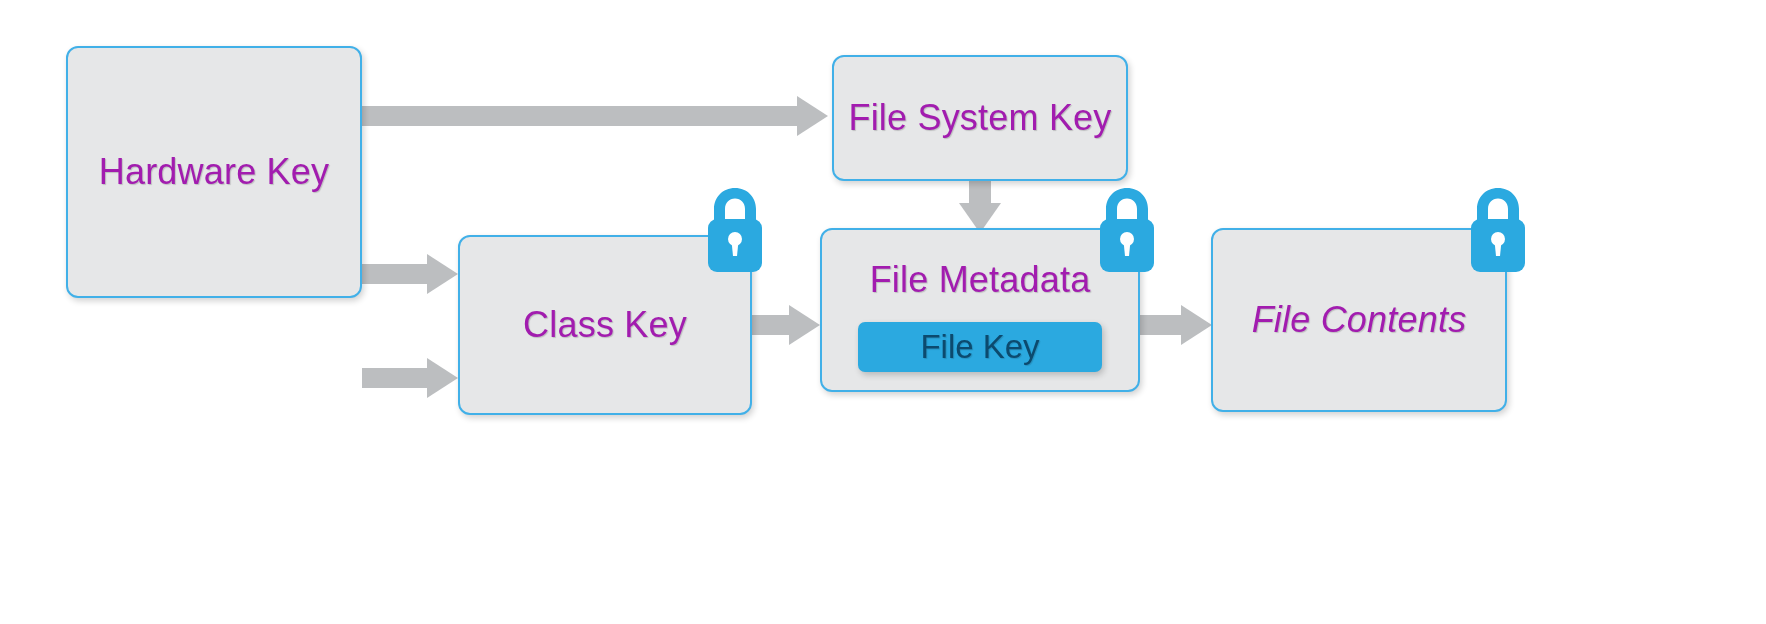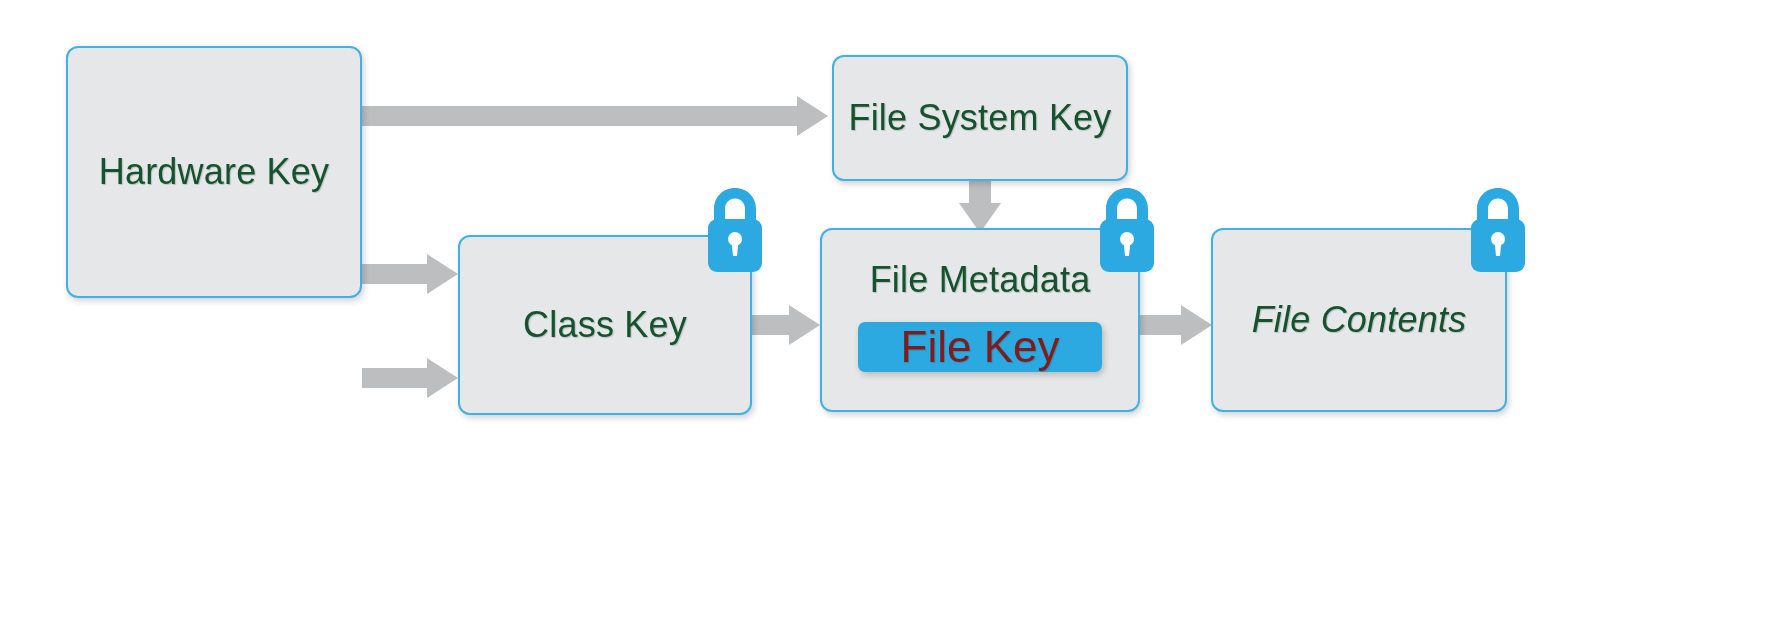--- a/index.html
+++ b/index.html
@@ -25,36 +25,36 @@
     background: #e6e7e8;
     border: 2px solid #41b0e8;
     border-radius: 12px;
     box-shadow: 2px 3px 6px rgba(0,0,0,0.18);
     display: flex;
     flex-direction: column;
     align-items: center;
     justify-content: center;
   }
   .node-label {
-    color: #14532d;
+    color: #a21caf;
     font-size: 36px;
     font-weight: 400;
     line-height: 1.1;
     letter-spacing: 0.2px;
     white-space: nowrap;
     text-shadow: 1px 1px 1px rgba(0,0,0,0.18);
   }
 
   
   .inner-key {
     box-sizing: border-box;
     background: #2ba9e0;
     border-radius: 7px;
-    color: #7f1d1d;
-    font-size: 44px;
+    color: #0c4a6e;
+    font-size: 33px;
     line-height: 1;
     display: flex;
     align-items: center;
     justify-content: center;
     box-shadow: 2px 3px 6px rgba(0,0,0,0.20);
     text-shadow: 1px 1px 1px rgba(0,0,0,0.15);
   }
 
   
   .arrow-h {
@@ -147,21 +147,21 @@
 
 
   <div class="node" style="left:458px; top:235px; width:294px; height:180px;">
     <span class="node-label">Class Key</span>
   </div>
 
   <div class="node" style="left:832px; top:55px; width:296px; height:126px;">
     <span class="node-label">File System Key</span>
   </div>
 
-  <div class="node" style="left:820px; top:228px; width:320px; height:184px; justify-content:flex-start; padding-top:30px;">
+  <div class="node" style="left:820px; top:228px; width:320px; height:164px; justify-content:flex-start; padding-top:30px;">
     <span class="node-label">File Metadata</span>
     <div class="inner-key" style="margin-top:22px; width:244px; height:50px;">
       <span>File Key</span>
     </div>
   </div>
 
   <div class="node" style="left:1211px; top:228px; width:296px; height:184px;font-style:italic;">
     <span class="node-label">File Contents</span>
   </div>
 

